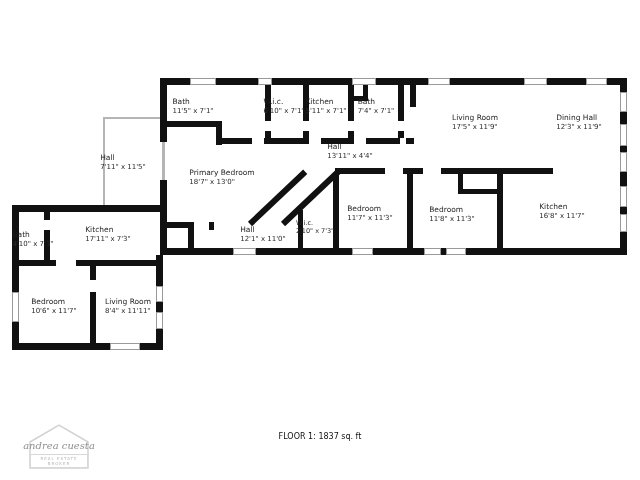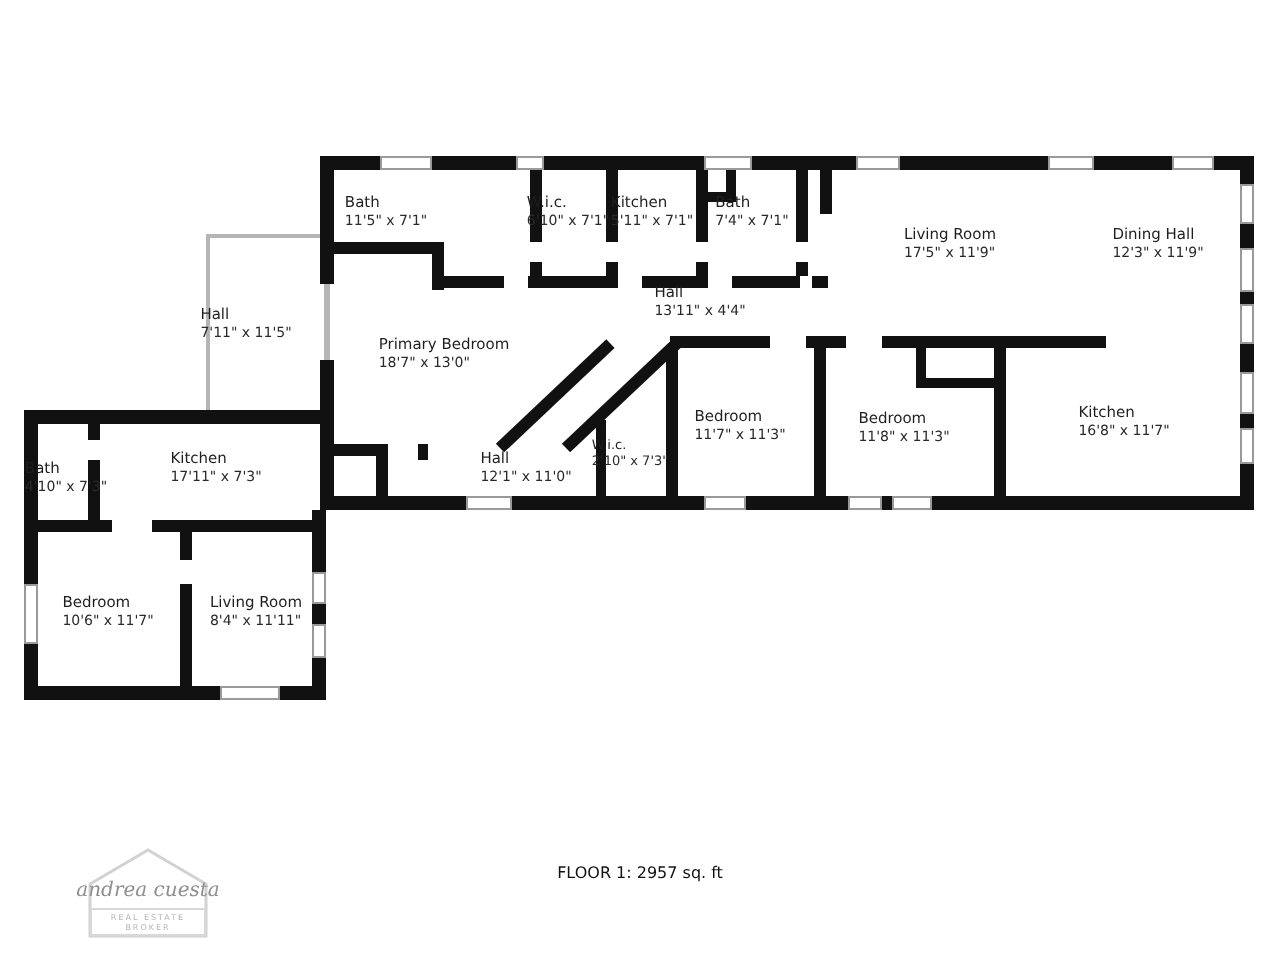--- a/index.html
+++ b/index.html
@@ -8,21 +8,21 @@
   .w{position:absolute;background:#111;}
   .thin{position:absolute;background:#b5b5b5;}
   .win{position:absolute;background:#fff;border:1px solid #9a9a9a;box-sizing:border-box;}
   .room{position:absolute;transform:translate(-50%,-50%);text-align:left;color:#1e1e1e;
         font-size:7.5px;line-height:1.3;white-space:nowrap;}
   .room .dims{font-size:7px;color:#2a2a2a;}
   #footer{position:absolute;left:0;top:432px;width:640px;text-align:center;color:#111;}
   #footer .total{font-size:9px;font-weight:bold;}
   #footer .line{font-size:8px;}
   #footer .disclaimer{font-size:6.5px;margin-top:7px;color:#222;}
-  #logo{position:absolute;left:31px;top:422px;width:86px;height:52px;}
+  #logo{position:absolute;left:16px;top:422px;width:86px;height:52px;}
   #logo svg{position:absolute;left:0;top:0;}
   #logo .script{position:absolute;left:0;top:18px;width:86px;text-align:center;
         font-family:"DejaVu Serif",serif;font-style:italic;font-size:10px;color:#8f8f8f;}
   #logo .tagline{position:absolute;left:14px;top:32px;width:58px;text-align:center;
         font-size:4px;letter-spacing:1px;color:#b5b5b5;border:1px solid #d8d8d8;
         padding:1px 0;box-sizing:border-box;}
   .diag{transform-origin:0 50%;}
 </style>
 </head>
 <body>
@@ -176,21 +176,21 @@
   <div class="room" style="left:54px;top:306px">
       <div>Bedroom</div>
       <div class="dims">10'6" x 11'7"</div>
     </div>
   <div class="room" style="left:128px;top:306px">
       <div>Living Room</div>
       <div class="dims">8'4" x 11'11"</div>
     </div>
 
   <div id="footer">
-    <div class="line">FLOOR 1: 2957 sq. ft</div>
+    <div class="line">FLOOR 1: 1837 sq. ft</div>
   </div>
 
   <div id="logo">
     <svg width="86" height="52" viewBox="0 0 86 52">
       <path d="M14 20 L43 3 L72 20 L72 46 L14 46 Z" fill="none" stroke="#d2d2d2" stroke-width="1.5"></path>
     </svg>
     <div class="script">andrea cuesta</div>
     <div class="tagline">REAL ESTATE BROKER</div>
   </div>
 

